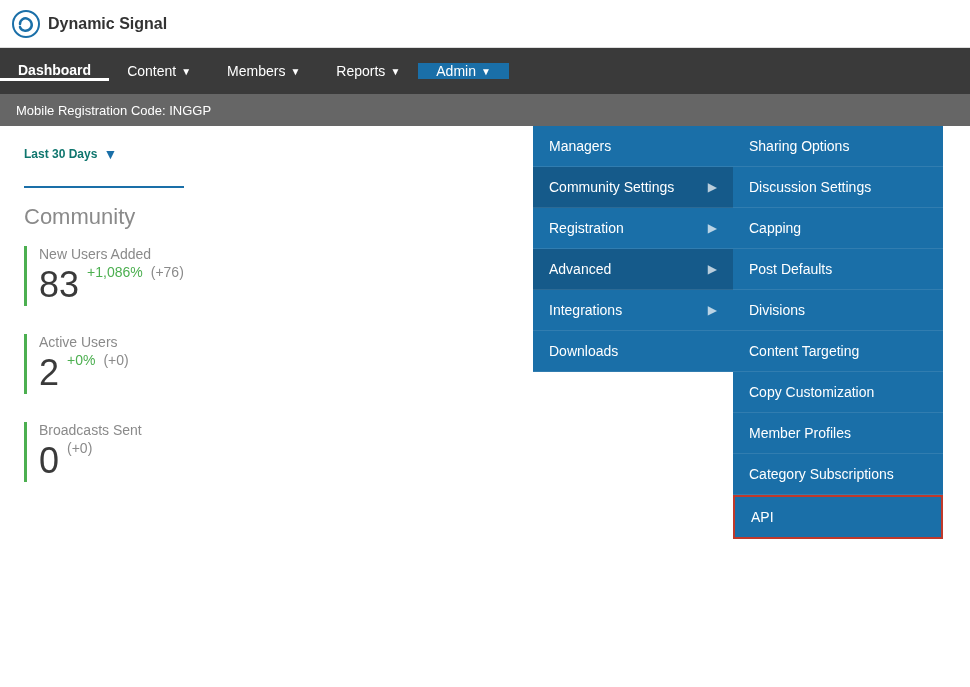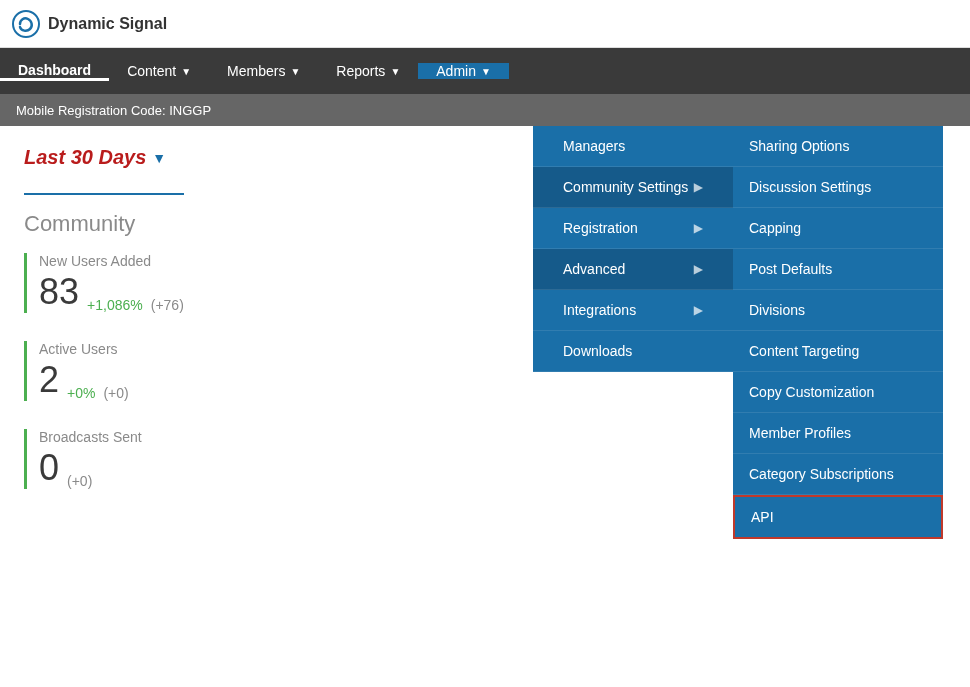--- a/index.html
+++ b/index.html
@@ -86,24 +86,23 @@
 
     
     .date-selector {
       display: flex;
       align-items: center;
       gap: 6px;
       margin-bottom: 24px;
       cursor: pointer;
     }
     .date-selector-text {
-      color: #b91c1c;
-      font-size: 20px;
+      color: #0f766e;
+      font-size: 12px;
       font-weight: bold;
-      font-style: italic;
     }
     .date-caret {
       color: #1a6fa8;
       font-size: 14px;
     }
     .date-underline {
       border-bottom: 2px solid #1a6fa8;
       width: 160px;
       margin-top: 2px;
     }
@@ -123,21 +122,21 @@
       padding-left: 12px;
     }
     .stat-content {}
     .stat-label {
       font-size: 14px;
       color: #8a8a8a;
       margin-bottom: 2px;
     }
     .stat-value-row {
       display: flex;
-      align-items: flex-end;
+      align-items: flex-start;
       gap: 8px;
     }
     .stat-number {
       font-size: 36px;
       color: #3a3a3a;
       font-weight: 300;
     }
     .stat-change-pos {
       color: #4caf50;
       font-size: 14px;
@@ -162,21 +161,21 @@
       top: 0;
       background: #1a6fa8;
       width: 210px;
       pointer-events: all;
     }
 
     .dropdown-item {
       display: flex;
       align-items: center;
       justify-content: space-between;
-      padding: 12px 30px;
+      padding: 12px 16px;
       color: #fff;
       font-size: 14px;
       cursor: pointer;
       border-bottom: 1px solid rgba(255,255,255,0.1);
     }
     .dropdown-item.highlighted {
       background: #155a8a;
     }
     .dropdown-arrow {
       font-size: 12px;

